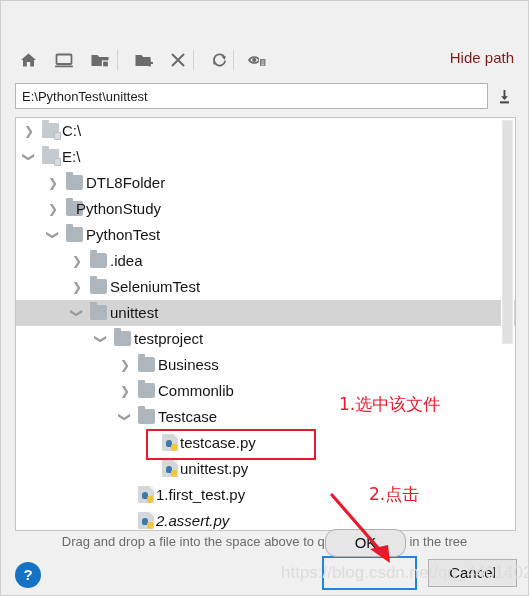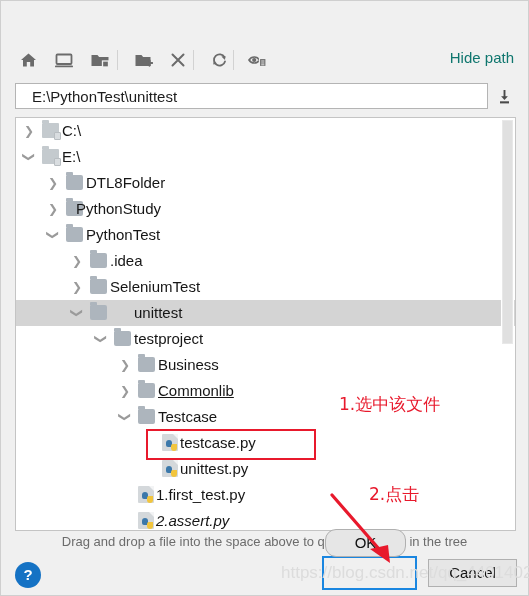--- a/index.html
+++ b/index.html
@@ -51,29 +51,29 @@
   .tb-btn{
     position:absolute;top:0;width:26px;height:30px;
     display:flex;align-items:center;justify-content:center;
     cursor:default;
   }
   .tb-sep{
     position:absolute;top:5px;width:1px;height:20px;background:#d2d2d2;
   }
   #hide-path{
     position:absolute;right:14px;top:4px;
-    font-size:15px;color:#0f766e;cursor:pointer;
+    font-size:15px;color:#7f1d1d;cursor:pointer;
   }
 
   
   #path-row{position:absolute;left:14px;top:82px;right:12px;height:28px;}
   #path-field{
     position:absolute;left:0;top:0;right:28px;height:26px;
     background:#fff;border:1px solid #b4b4b4;box-sizing:border-box;
-    font-size:15px;color:#1c1c1c;padding:3px 16px;line-height:19px;
+    font-size:13px;color:#1c1c1c;padding:3px 6px;line-height:19px;
     white-space:nowrap;overflow:hidden;
   }
   #path-dropdown{
     position:absolute;right:0;top:2px;width:24px;height:24px;
     display:flex;align-items:center;justify-content:center;cursor:default;
   }
 
   
   #tree-panel{
     position:absolute;left:14px;top:116px;right:12px;height:414px;
@@ -290,36 +290,36 @@
           <div class="node-label" style="left: 94px;">.idea</div>
         </div>
         <div class="tree-row">
           <div class="twisty" style="left: 54px; transform: none;">❯</div>
           <div class="node-ico folder" style="left: 74px;"></div>
           <div class="node-label" style="left: 94px;">SeleniumTest</div>
         </div>
         <div class="tree-row selected">
           <div class="twisty" style="left: 54px; transform: rotate(90deg);">❯</div>
           <div class="node-ico folder" style="left: 74px;"></div>
-          <div class="node-label" style="left: 94px; margin-left: 24px;">unittest</div>
+          <div class="node-label" style="left: 94px;">unittest</div>
         </div>
         <div class="tree-row">
           <div class="twisty" style="left: 78px; transform: rotate(90deg);">❯</div>
           <div class="node-ico folder" style="left: 98px;"></div>
           <div class="node-label" style="left: 118px;">testproject</div>
         </div>
         <div class="tree-row">
           <div class="twisty" style="left: 102px; transform: none;">❯</div>
           <div class="node-ico folder" style="left: 122px;"></div>
           <div class="node-label" style="left: 142px;">Business</div>
         </div>
         <div class="tree-row">
           <div class="twisty" style="left: 102px; transform: none;">❯</div>
           <div class="node-ico folder" style="left: 122px;"></div>
-          <div class="node-label" style="left: 142px; text-decoration: underline;">Commonlib</div>
+          <div class="node-label" style="left: 142px;">Commonlib</div>
         </div>
         <div class="tree-row">
           <div class="twisty" style="left: 102px; transform: rotate(90deg);">❯</div>
           <div class="node-ico folder" style="left: 122px;"></div>
           <div class="node-label" style="left: 142px;">Testcase</div>
         </div>
         <div class="tree-row">
           <div class="node-ico pyfile" style="left: 146px;">
             <span class="pyl">
               <span class="pb"></span>

